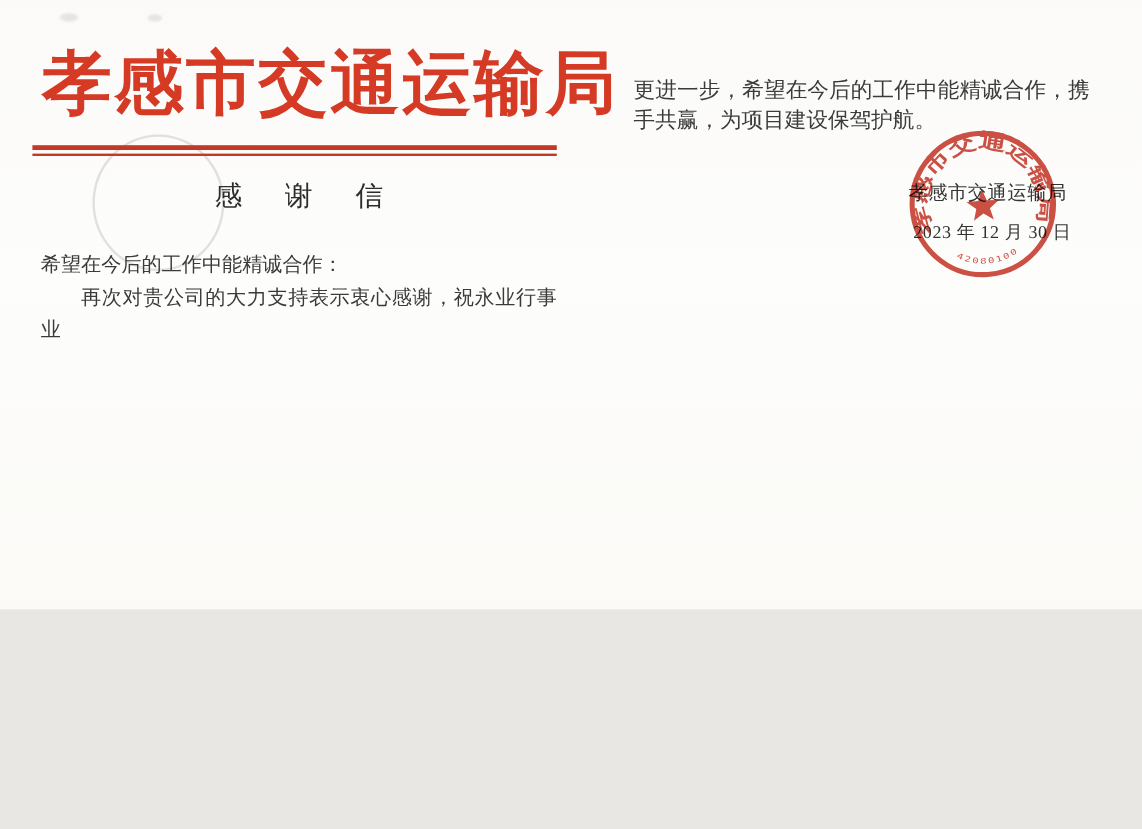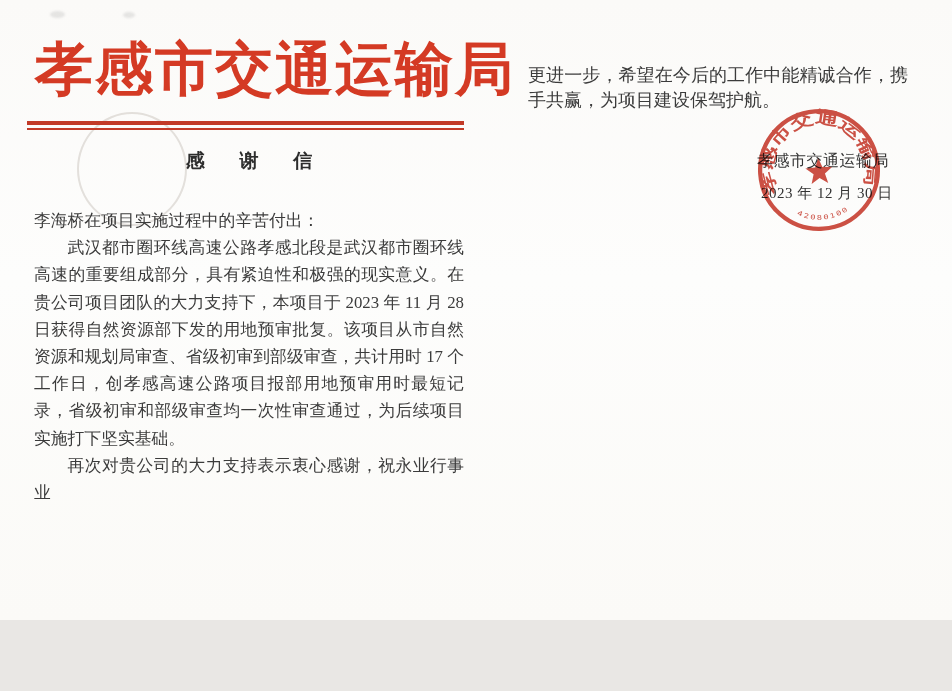--- a/index.html
+++ b/index.html
@@ -1,17 +1,17 @@
 <!DOCTYPE html>
 <html><head>
 <meta charset="utf-8">
 <style>
   html,body{margin:0;padding:0;background:#e9e7e4;}
   .page{
-    position:relative;width:952px;height:620px;overflow:hidden;
+    position:relative;width:952px;height:508px;overflow:hidden;
     background:linear-gradient(180deg,#fbfaf8 0%,#fdfdfc 45%,#fbfaf7 100%);
     font-family:"Liberation Serif","DejaVu Serif",serif;
   }
   
   .smudge{position:absolute;background:rgba(150,150,150,.22);border-radius:50%;filter:blur(1px);}
   .smudge.s1{left:50px;top:11px;width:15px;height:7px;}
   .smudge.s2{left:123px;top:12px;width:12px;height:6px;}
   .ghost-seal{
     position:absolute;left:77px;top:112px;width:106px;height:110px;
     border:2px solid rgba(160,150,140,.28);border-radius:50%;
@@ -21,21 +21,21 @@
     position:absolute;left:35px;top:38px;width:440px;
     font-size:58px;font-weight:900;letter-spacing:2px;line-height:1.1;
     color:#d43a24;white-space:nowrap;
     font-family:"Liberation Serif","DejaVu Serif",serif;
   }
   .rule{position:absolute;left:27px;width:437px;background:#c23a27;}
   .rule.thick{top:121px;height:4px;}
   .rule.thin{top:128px;height:2px;}
   .title{
     position:absolute;left:35px;top:148px;width:430px;text-align:center;
-    font-size:19px;font-weight:bold;color:#2d2d2d;word-spacing:26px;letter-spacing:2px;
+    font-size:23px;font-weight:normal;color:#2d2d2d;word-spacing:26px;letter-spacing:2px;
   }
   
   .body-left{
     position:absolute;left:34px;top:207px;width:430px;
     font-size:16.8px;line-height:27.2px;color:#3b3b3b;text-align:justify;
   }
   .body-left p,.body-right p{margin:0;}
   .indent{text-indent:2em;}
   .body-right{
     position:absolute;left:528px;top:63px;width:380px;
@@ -64,22 +64,21 @@
   <div class="smudge s1"></div>
   <div class="smudge s2"></div>
   <div class="ghost-seal"></div>
 
   <div class="hdr">孝感市交通运输局</div>
   <div class="rule thick"></div>
   <div class="rule thin"></div>
   <div class="title">感 谢 信</div>
 
   <div class="body-left">
-    <p>李海桥在项目实施过程中的辛苦付出：</p>
-    <p class="indent">武汉都市圈环线高速公路孝感北段是武汉都市圈环线高速的重要组成部分，具有紧迫性和极强的现实意义。在贵公司项目团队的大力支持下，本项目于 2023 年 11 月 28 日获得自然资源部下发的用地预审批复。该项目从市自然资源和规划局审查、省级初审到部级审查，共计用时 17 个工作日，创孝感高速公路项目报部用地预审用时最短记录，省级初审和部级审查均一次性审查通过，为后续项目实施打下坚实基础。</p>
+    <p>希望在今后的工作中能精诚合作：</p>
     <p class="indent">再次对贵公司的大力支持表示衷心感谢，祝永业行事业</p>
   </div>
 
   <div class="body-right">
     <p>更进一步，希望在今后的工作中能精诚合作，携手共赢，为项目建设保驾护航。</p>
   </div>
 
   <div class="sig-name">孝感市交通运输局</div>
   <div class="sig-date">2023 年 12 月 30 日</div>
 

